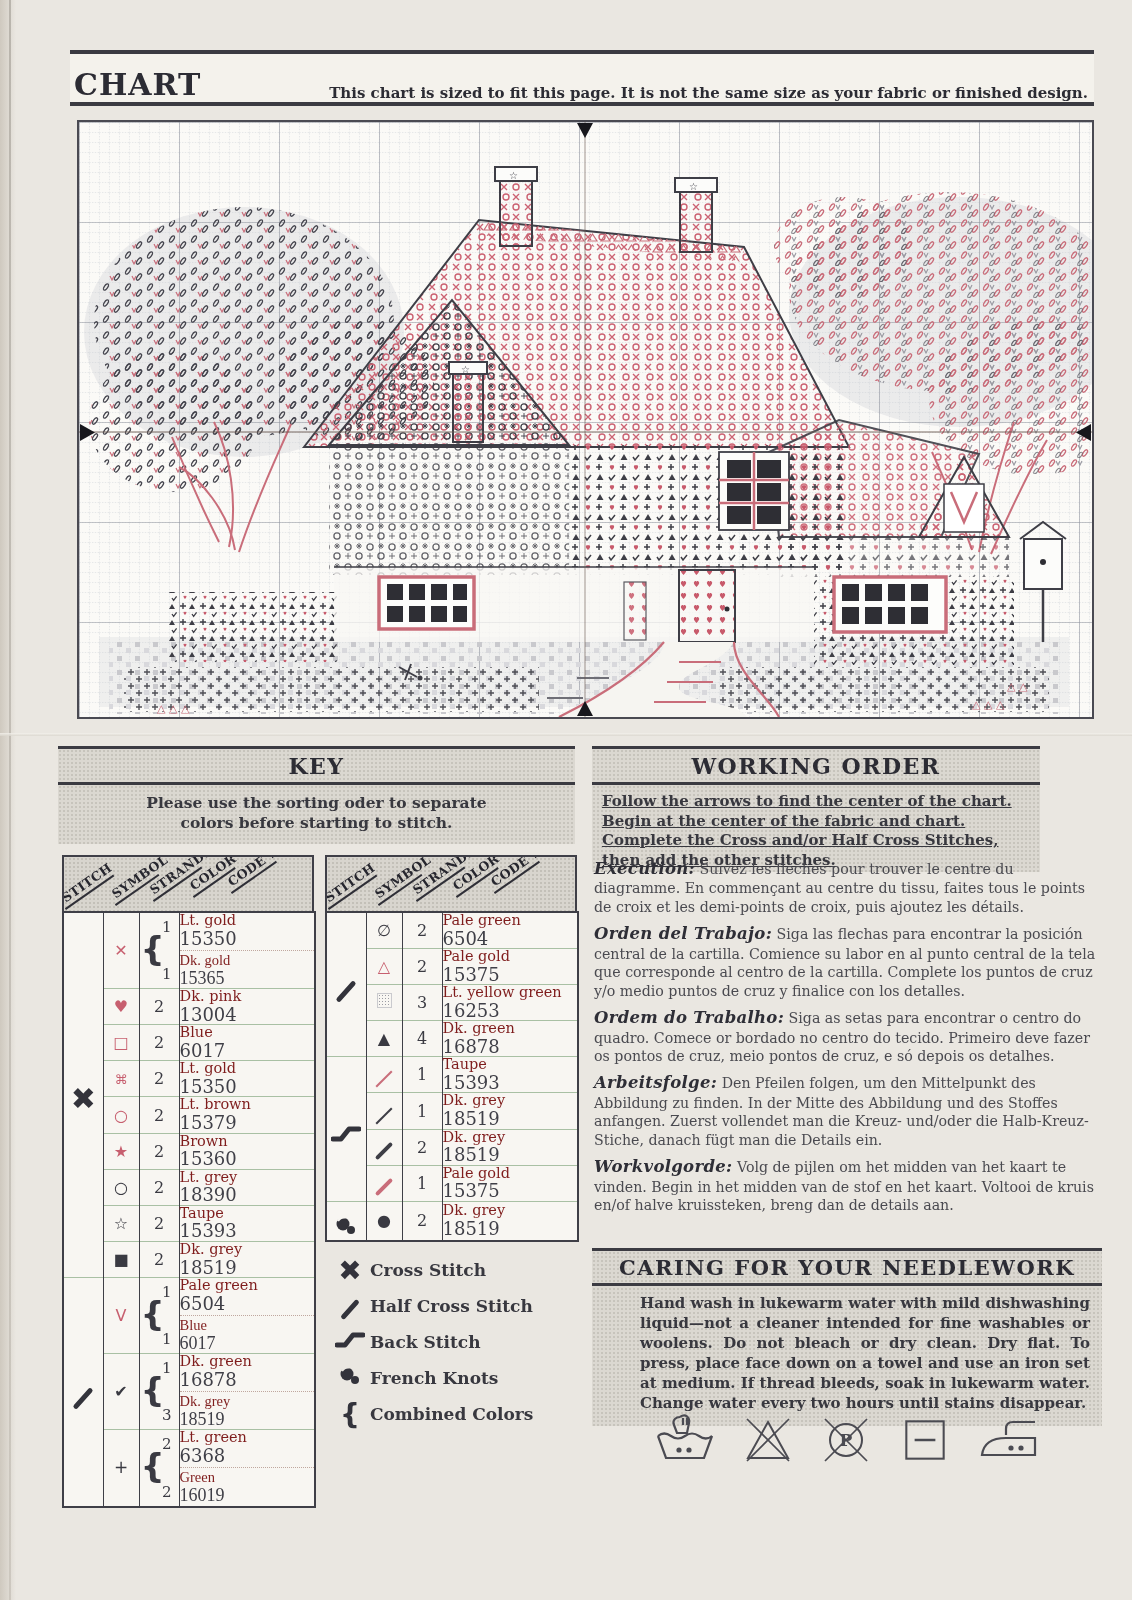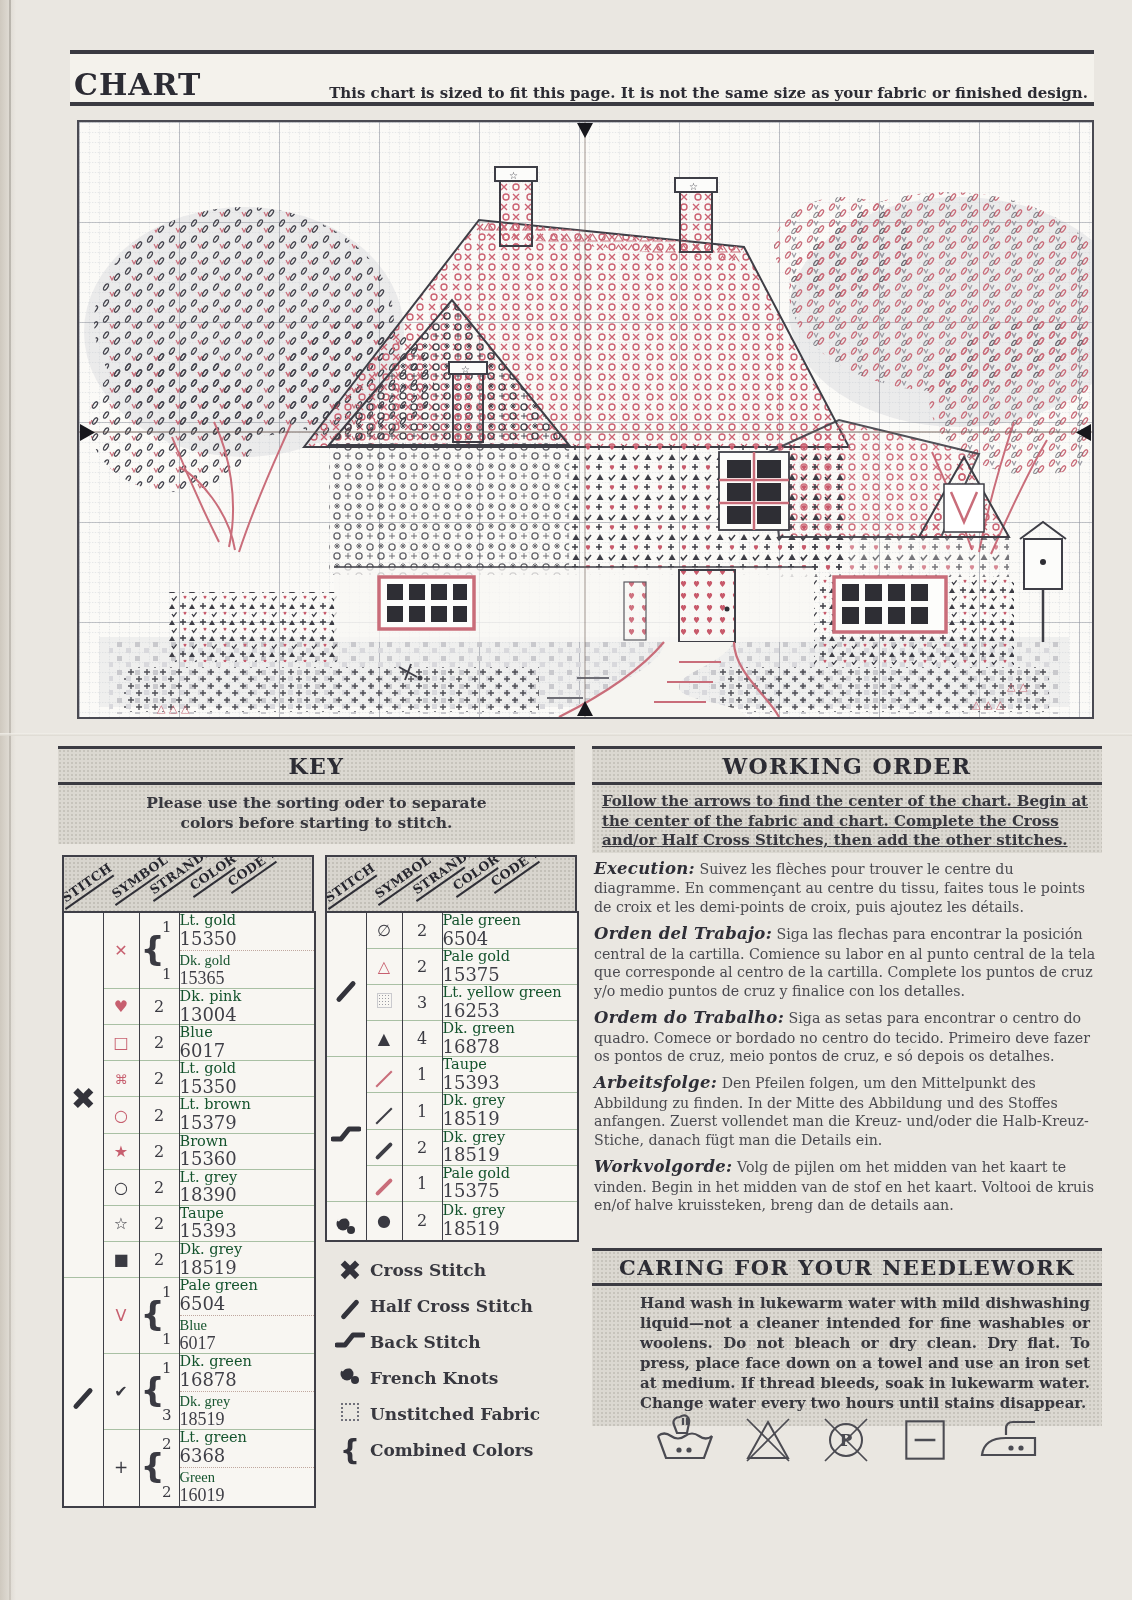--- a/index.html
+++ b/index.html
@@ -29,21 +29,21 @@
         background-image:radial-gradient(#c7c4bc 1px,rgba(0,0,0,0) 1px);background-size:4px 4px;
         border-top:3px solid #3b3b42;box-sizing:border-box;}
   .band-title{text-align:center;font-weight:bold;letter-spacing:1.5px;color:#2c2c34;
         padding:4px 0 3px;border-bottom:3px solid #3b3b42;}
   .band-note{font-weight:bold;color:#38383f;}
 
   #key-band{left:58px;top:746px;width:517px;}
   #key-band .band-title{font-size:22px;}
   #key-band .band-note{padding:8px 60px 11px;text-align:center;font-size:15.5px;line-height:1.28;}
 
-  #working-band{left:592px;top:746px;width:510px;}
+  #working-band{left:592px;top:746px;width:448px;}
   #working-band .band-title{font-size:22px;}
   #working-band .band-note{padding:7px 10px 2px 10px;text-align:left;font-size:15px;line-height:1.3;text-decoration:underline;}
 
   #caring-band{left:592px;top:1248px;width:510px;}
   #caring-band .band-title{font-size:21px;}
   #caring-band .band-note{padding:8px 12px 12px 12px;text-align:justify;font-size:15px;line-height:1.33;margin-left:36px;}
 
   
   .ktable-wrap{position:absolute;width:252px;}
   #ktable1{left:62px;top:855px;}
@@ -61,21 +61,21 @@
   table.key-table{border-collapse:collapse;table-layout:fixed;width:252px;background:#f8f6f2;
         border:2px solid #3f3f47;}
   table.key-table td{border-left:1.5px solid #3f3f47;border-top:1px solid #a9c0a4;
         vertical-align:middle;padding:0;box-sizing:border-box;}
   table.key-table tr:first-child td{border-top:none;}
   td.c-st{width:40px;text-align:center;vertical-align:top;border-left:none;background:#f8f6f2;}
   td.c-sym{width:36px;text-align:center;}
   td.c-str{width:40px;text-align:center;font-size:16px;color:#3a3a42;}
   td.c-col{width:136px;padding:2px 2px 2px 6px;}
   tr.row-s td{height:36px;} tr.row-d td{height:68px;}
-  .cname{font-size:14.5px;line-height:1.08;color:#14532d;}
+  .cname{font-size:14.5px;line-height:1.08;color:#7f1d1d;}
   .ccode{font-size:18px;line-height:1.08;color:#3f3f47;}
   .cpair.second{border-top:1px dotted #c0a79e;margin-top:2px;padding-top:2px;font-family:Liberation Serif, serif;}
   td.c-str.combo{position:relative;}
   .brace{position:absolute;left:1px;top:50%;transform:translateY(-54%);font-size:34px;
         font-weight:bold;color:#3a3a42;font-family:"DejaVu Sans",sans-serif;}
   .s-top{position:absolute;right:7px;top:5px;font-size:15px;}
   .s-bot{position:absolute;right:7px;bottom:5px;font-size:15px;}
   .sym{font-size:16px;line-height:1;font-family:"DejaVu Sans","Liberation Sans",sans-serif;}
   .sym.pink{color:#c75f6f;} .sym.dark{color:#3a3a42;}
   .sym.big{font-size:17px;} .sym.small{font-size:13px;}
@@ -615,24 +615,20 @@
     </div>
     <div class="legend-item">
       <span class="legend-icon"><svg width="24" height="20" viewBox="0 0 24 20">
             <circle cx="9" cy="8" r="6.5" fill="#33333b"></circle>
             <path d="M4 5 A 7.5 7.5 0 0 1 12 1.5" stroke="#eae7e1" stroke-width="2.2" fill="none"></path>
             <circle cx="17" cy="14" r="4" fill="#33333b"></circle>
           </svg></span>
       <span class="legend-label">French Knots</span>
     </div>
     <div class="legend-item">
-      <span class="legend-icon"><span class="li-unst"></span></span>
-      <span class="legend-label">Unstitched Fabric</span>
-    </div>
-    <div class="legend-item">
       <span class="legend-icon"><span class="li-brace">{</span></span>
       <span class="legend-label">Combined Colors</span>
     </div>
   </div>
 
   <div class="working-text">
     <p><span class="lead">Execution:</span> <span>Suivez les flèches pour trouver le centre du diagramme. En commençant au centre du tissu, faites tous le points de croix et les demi-points de croix, puis ajoutez les détails.</span></p>
     <p><span class="lead">Orden del Trabajo:</span> <span>Siga las flechas para encontrar la posición central de la cartilla. Comience su labor en al punto central de la tela que corresponde al centro de la cartilla. Complete los puntos de cruz y/o medio puntos de cruz y finalice con los detalles.</span></p>
     <p><span class="lead">Ordem do Trabalho:</span> <span>Siga as setas para encontrar o centro do quadro. Comece or bordado no centro do tecido. Primeiro deve fazer os pontos de cruz, meio pontos de cruz, e só depois os detalhes.</span></p>
     <p><span class="lead">Arbeitsfolge:</span> <span>Den Pfeilen folgen, um den Mittelpunkt des Abbildung zu finden. In der Mitte des Abbildung und des Stoffes anfangen. Zuerst vollendet man die Kreuz- und/oder die Halb-Kreuz-Stiche, danach fügt man die Details ein.</span></p>

